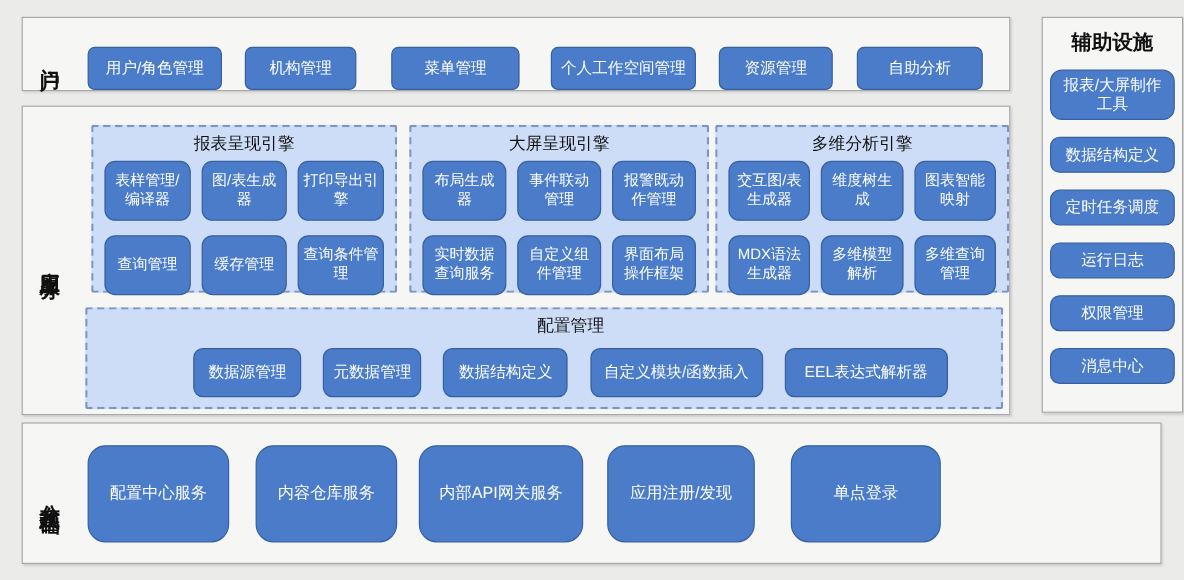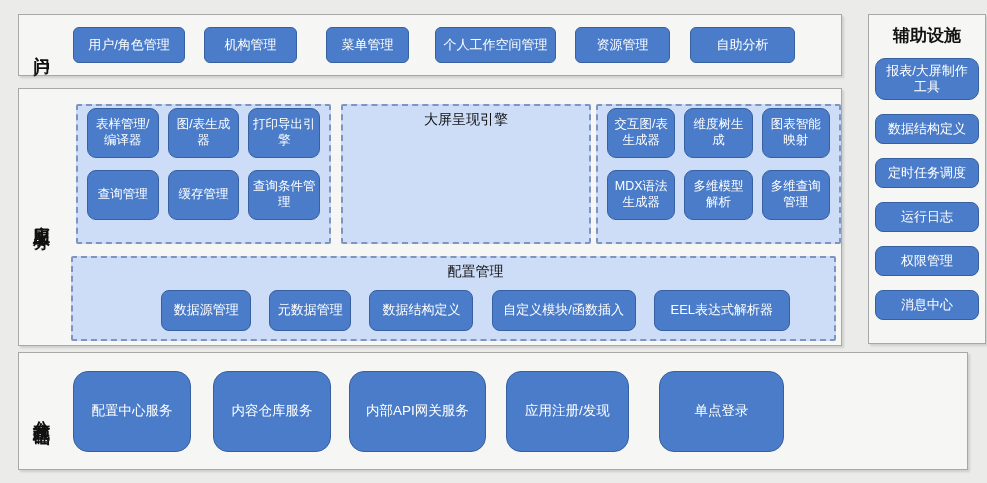--- a/index.html
+++ b/index.html
@@ -32,23 +32,23 @@
     background:#4a7cc9;
     border:1px solid #36609f;
     color:#fff;
     display:flex;align-items:center;justify-content:center;
     text-align:center;
     box-sizing:border-box;
     line-height:1.25;
   }
   
   .portal{left:18px;top:14px;width:824px;height:62px;}
-  .portal-row{position:absolute;left:54px;top:0;height:100%;display:flex;align-items:center;}
+  .portal-row{position:absolute;left:54px;top:0;height:100%;display:flex;align-items:flex-end;}
   .portal-btn{height:36px;border-radius:6px;font-size:13px;}
-  .pw0{width:112px;} .pw1{width:93px;margin-left:19px;} .pw2{width:83px;margin-left:29px;}
+  .pw0{width:112px;} .pw1{width:93px;margin-left:19px;} .pw2{width:107px;margin-left:29px;}
   .pw3{width:121px;margin-left:26px;} .pw4{width:95px;margin-left:19px;} .pw5{width:105px;margin-left:20px;}
   
   .apps{left:18px;top:88px;width:824px;height:258px;}
   .engine-box{
     position:absolute;top:15px;height:140px;
     background:#cddcf7;
     border:2px dashed #7f94bf;
     box-sizing:border-box;
     border-radius:2px;
   }
@@ -103,35 +103,45 @@
     <div class="btn portal-btn pw3">个人工作空间管理</div>
     <div class="btn portal-btn pw4">资源管理</div>
     <div class="btn portal-btn pw5">自助分析</div>
   </div>
 </section>
 
 <section class="panel apps">
   <div class="vlabel">应用服务</div>
 
   <div class="engine-box eb0">
+    <div class="engine-title">报表呈现引擎</div>
     <div class="engine-grid">
       <div class="btn module-btn">表样管理/编译器</div>
       <div class="btn module-btn">图/表生成器</div>
       <div class="btn module-btn">打印导出引擎</div>
       <div class="btn module-btn">查询管理</div>
       <div class="btn module-btn">缓存管理</div>
       <div class="btn module-btn">查询条件管理</div>
     </div>
   </div>
 
   <div class="engine-box eb1">
     <div class="engine-title">大屏呈现引擎</div>
+    <div class="engine-grid">
+      <div class="btn module-btn">布局生成器</div>
+      <div class="btn module-btn">事件联动管理</div>
+      <div class="btn module-btn">报警既动作管理</div>
+      <div class="btn module-btn">实时数据查询服务</div>
+      <div class="btn module-btn">自定义组件管理</div>
+      <div class="btn module-btn">界面布局操作框架</div>
+    </div>
   </div>
 
   <div class="engine-box eb2">
+    <div class="engine-title">多维分析引擎</div>
     <div class="engine-grid">
       <div class="btn module-btn">交互图/表生成器</div>
       <div class="btn module-btn">维度树生成</div>
       <div class="btn module-btn">图表智能映射</div>
       <div class="btn module-btn">MDX语法生成器</div>
       <div class="btn module-btn">多维模型解析</div>
       <div class="btn module-btn">多维查询管理</div>
     </div>
   </div>
 

